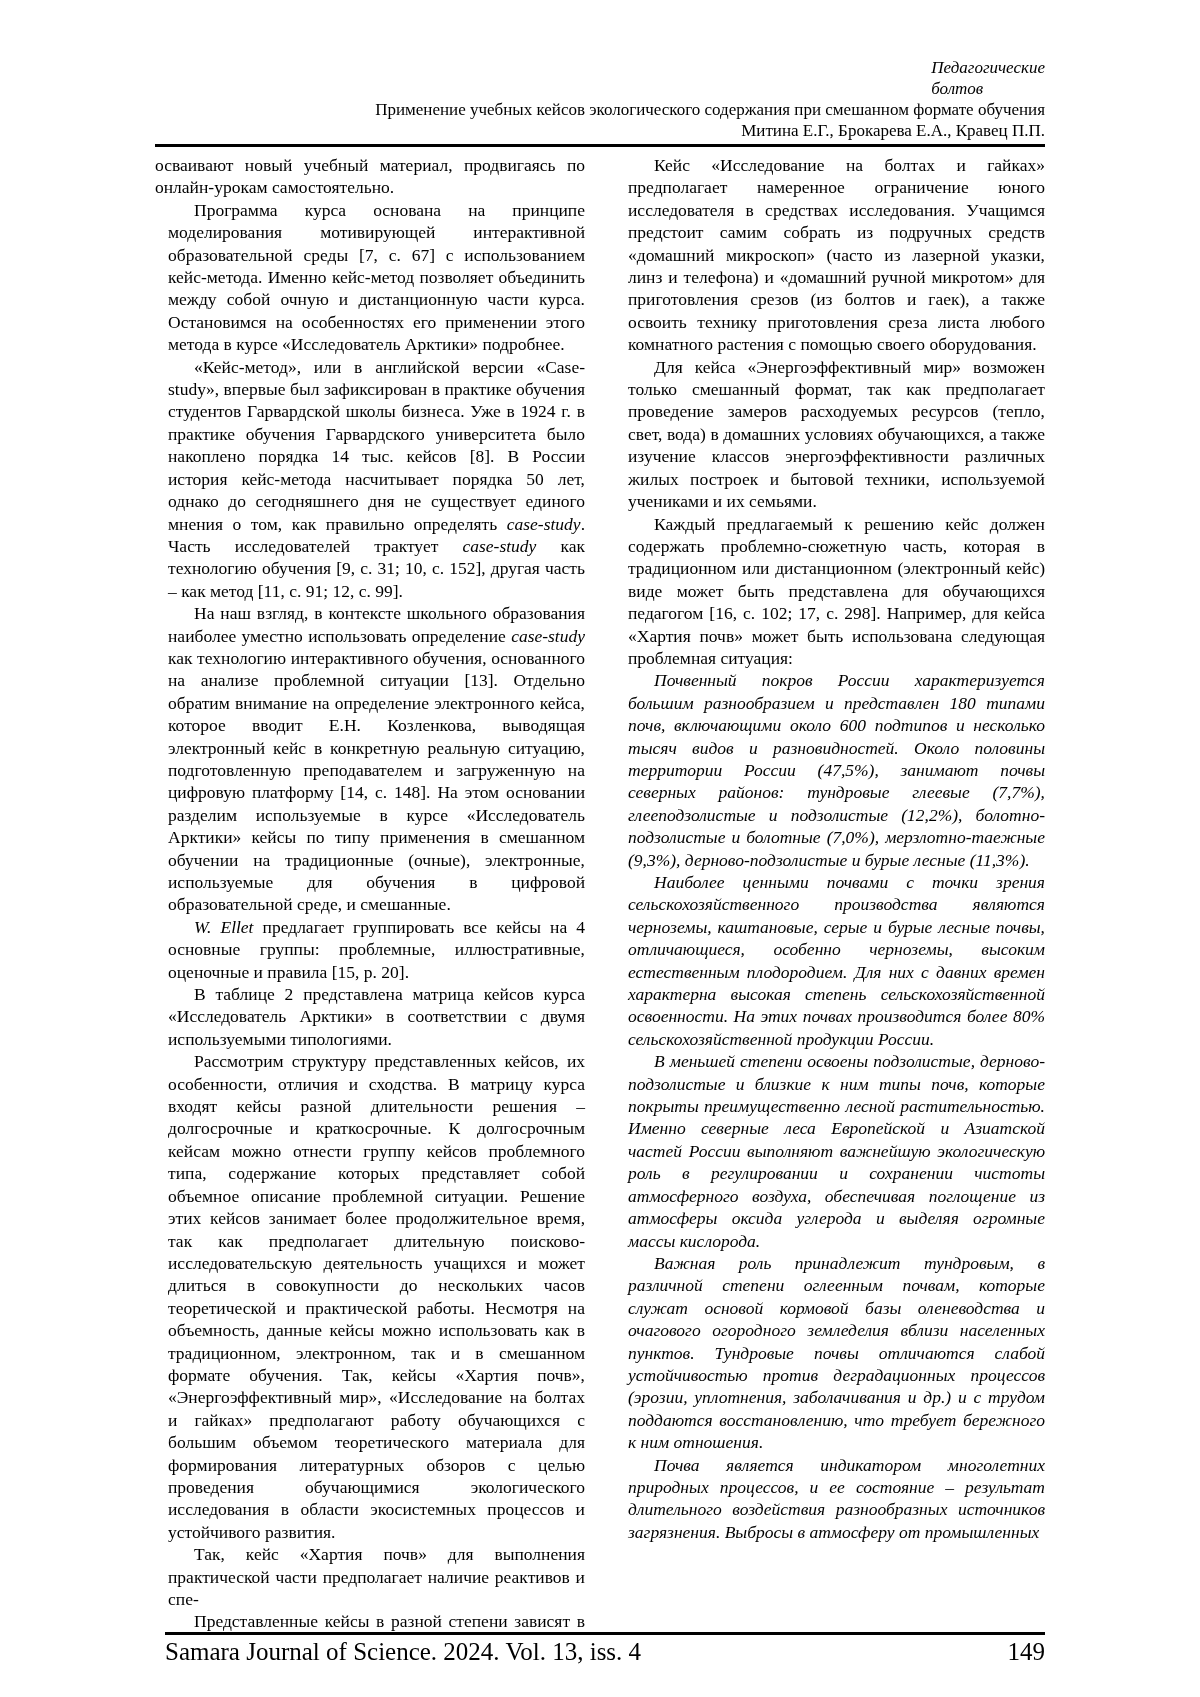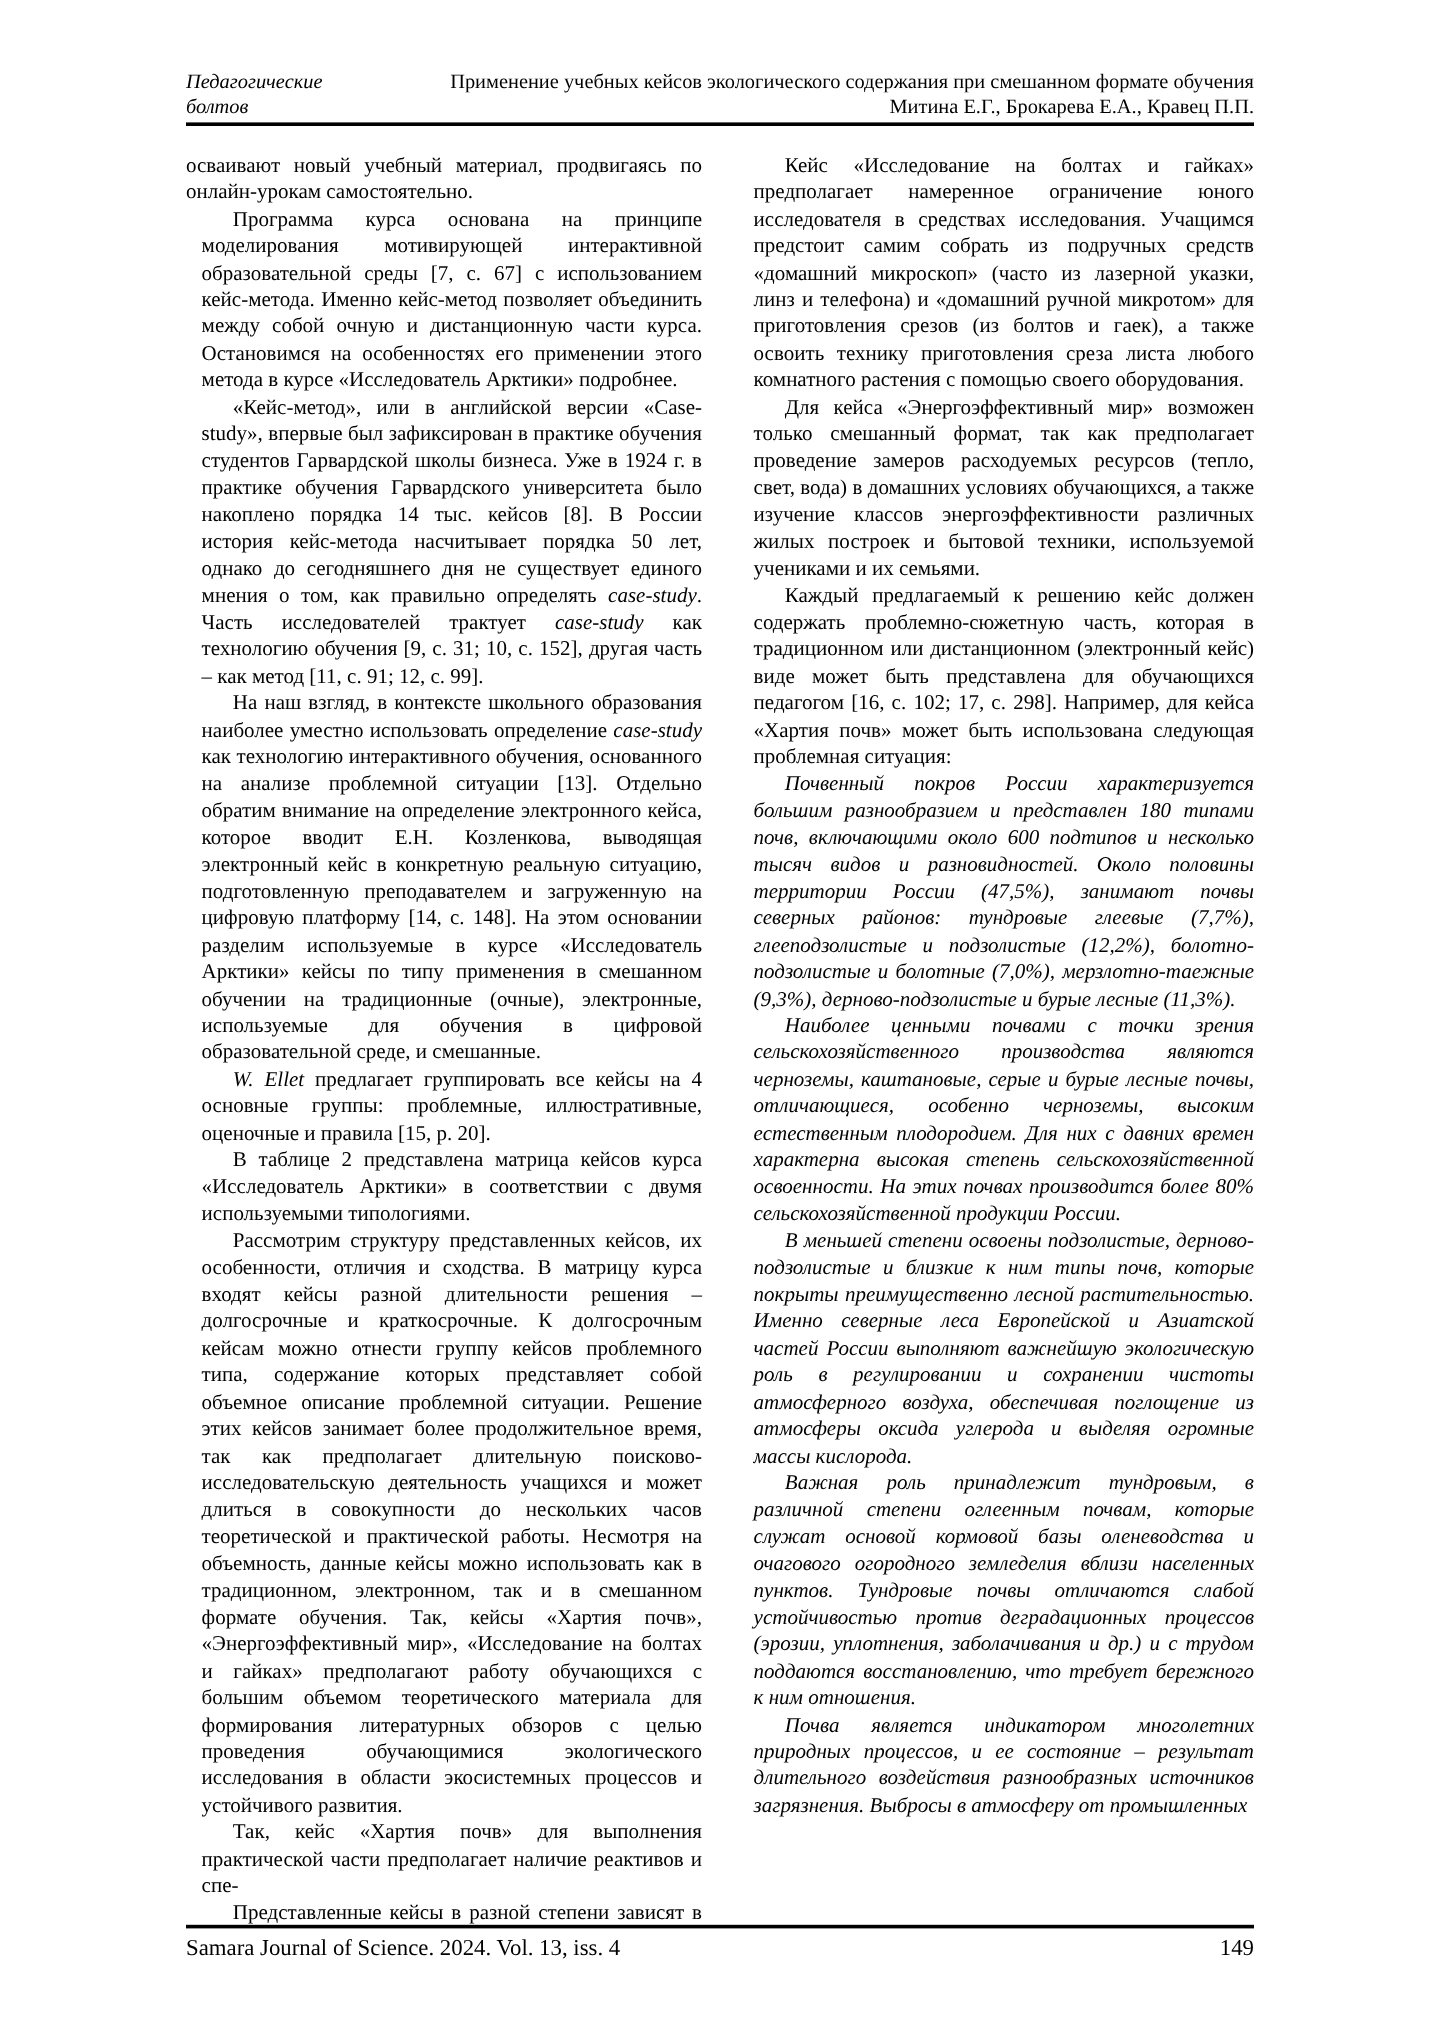--- a/index.html
+++ b/index.html
@@ -20,39 +20,40 @@
     top: 57px;
     width: 890px;
   }
   
   .header {
     display: flex;
     justify-content: flex-end;
     align-items: flex-end;
     font-size: 17px;
     line-height: 21px;
+    flex-direction: column;
   }
   .header-left {
     font-style: italic;
     white-space: nowrap;
   }
   .header-right {
     text-align: right;
     flex: 1;
   }
   .header-rule {
     border: none;
     border-top: 3px solid #000;
     margin: 3px 0 0 0;
   }
   
   .columns {
     display: flex;
     gap: 30px;
-    padding-top: 21px;
+    padding-top: 7px;
     height: 1478px;
     overflow: hidden;
   }
   .col {
     flex: 1;
     min-width: 0;
     text-align: justify;
     font-size: 17.5px;
     line-height: 22.4px;
     hyphens: auto;
@@ -61,22 +62,23 @@
   .para { margin: 0; }
   .para.indent { text-indent: 26px; margin-left: 13px; }
   .it { font-style: italic; }
   
   .footer {
     border-top: 3px solid #000;
     margin-top: 0;
     padding-top: 5px;
     display: flex;
     justify-content: space-between;
-    font-size: 19px;
+    font-size: 25px;
     line-height: 24px;
+    margin-left: 10px;
   }
 </style>
 </head>
 <body>
 
 <div class="page">
 
   <div class="header">
     <div class="header-left">
       <div>Педагогические</div>

